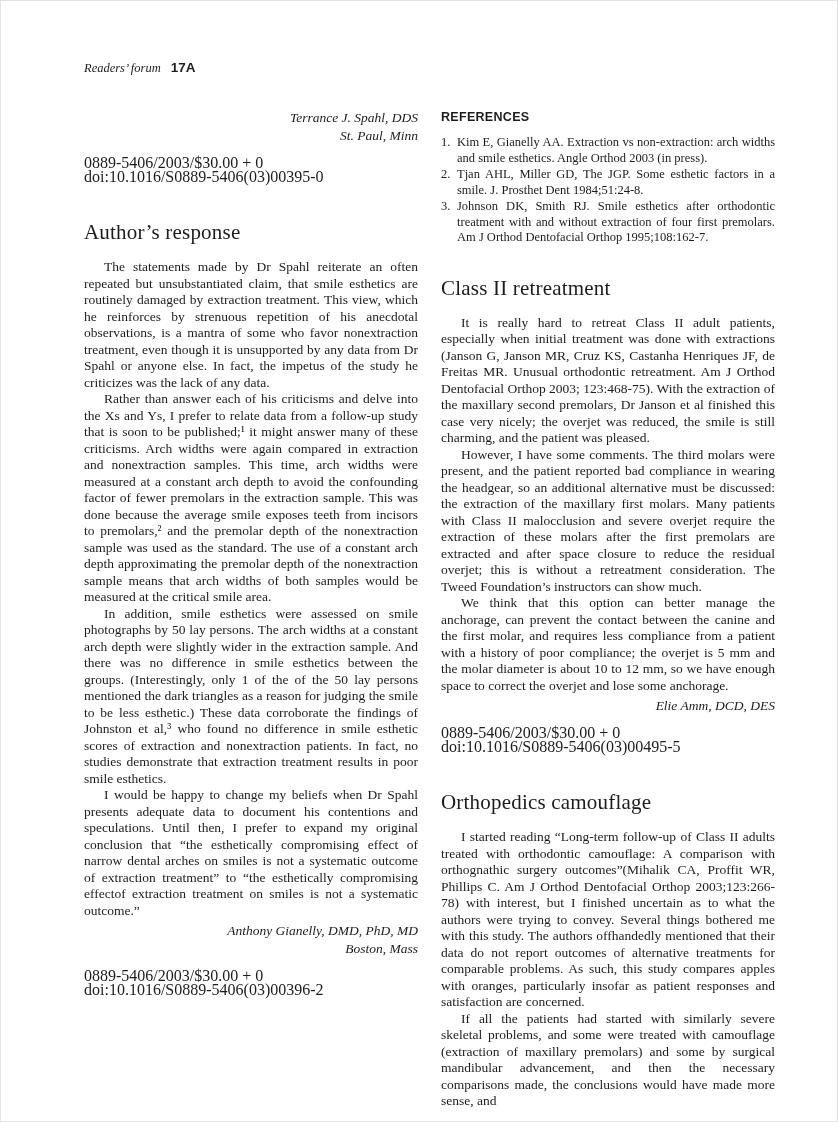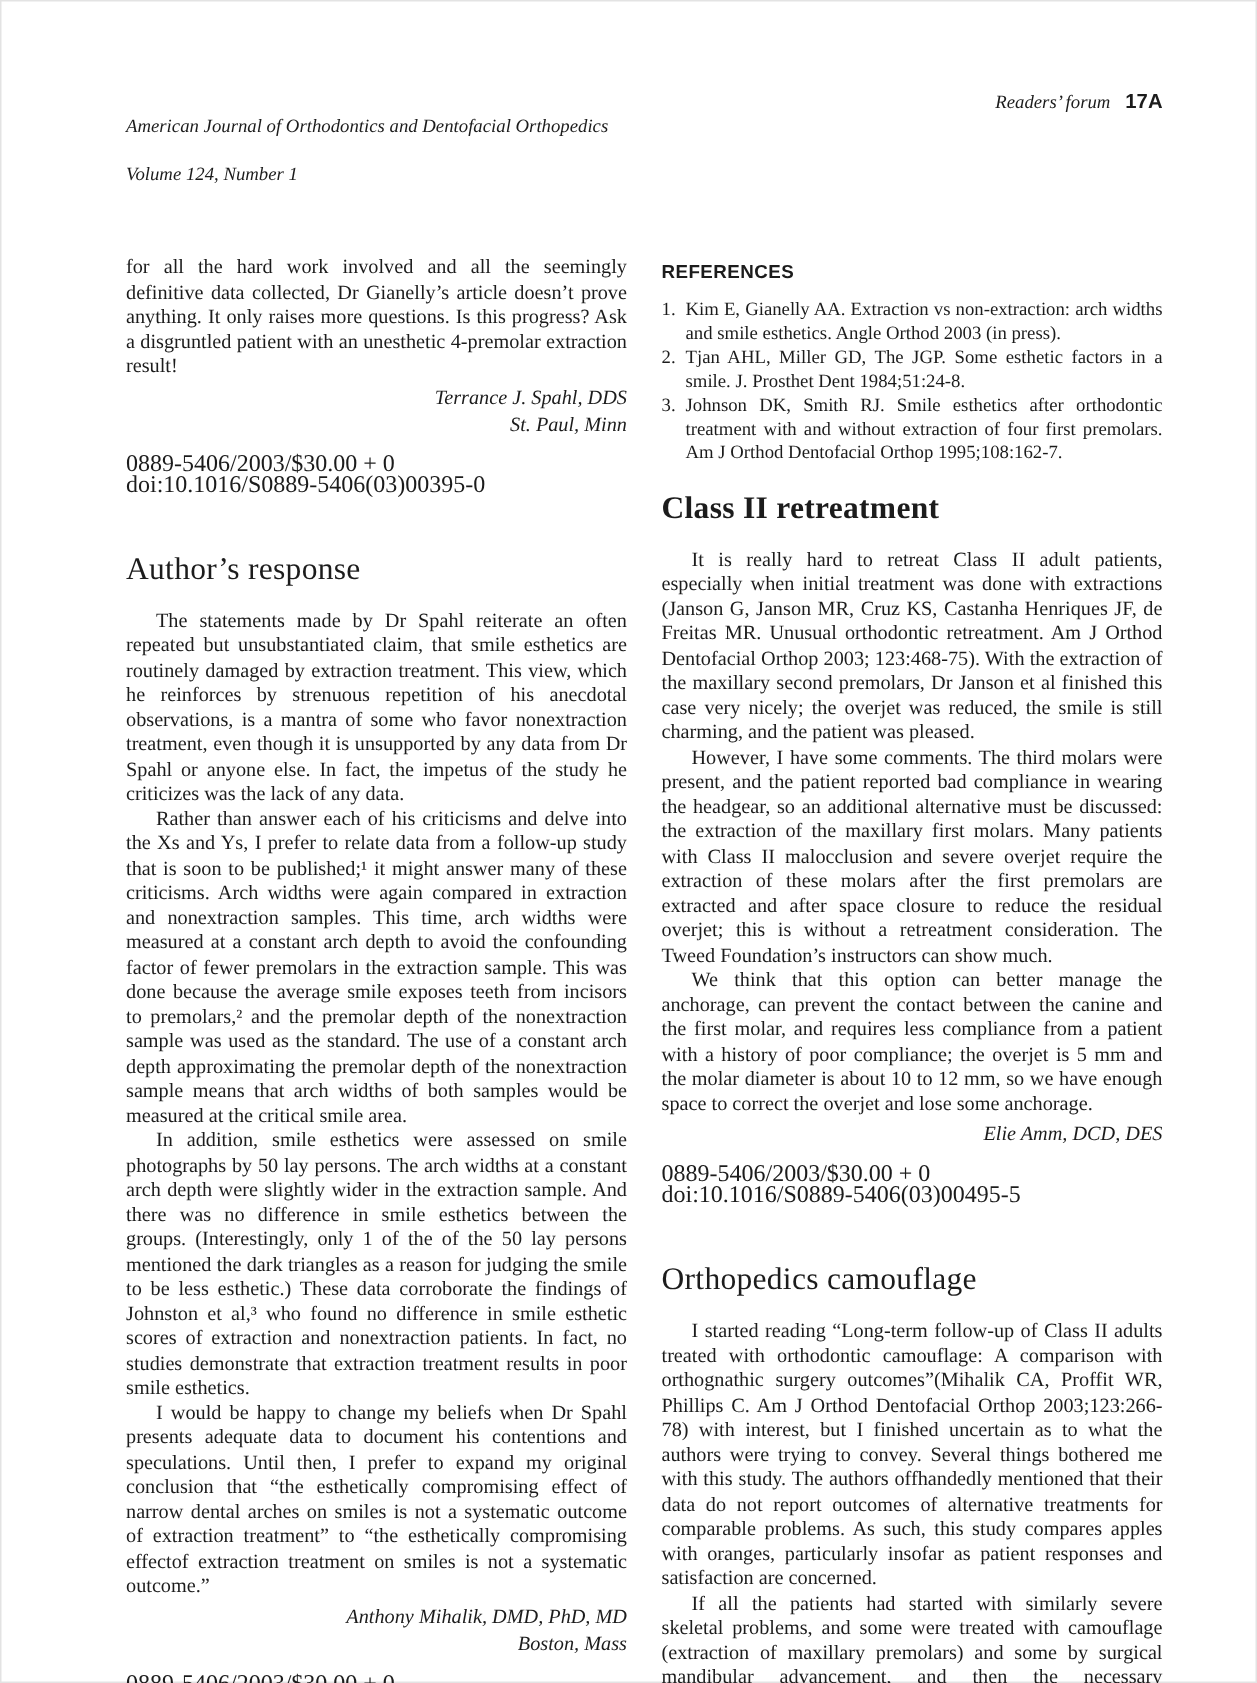--- a/index.html
+++ b/index.html
@@ -74,21 +74,21 @@
     font-size: 16px;
     line-height: 14px;
   }
   .section-heading {
     font-weight: normal;
     font-size: 21px;
     line-height: 24px;
     margin: 36px 0 15px 0;
     letter-spacing: 0.2px;
   }
-  .section-heading.first-right { margin-top: 16px; font-weight: bold; }
+  .section-heading.first-right { margin-top: 30px; }
   
   .refs-heading {
     font-family: "Liberation Sans", sans-serif;
     font-weight: bold;
     font-size: 12.5px;
     line-height: 15px;
     margin: 4px 0 10px 0;
     letter-spacing: 0.3px;
   }
   .ref-list { margin: 0; padding: 0; list-style: none; }
@@ -101,51 +101,46 @@
   .ref-num { flex: 0 0 16px; }
   .ref-text { text-align: justify; }
   .sig-gap { height: 2px; }
 </style>
 </head>
 <body>
 
 <div class="page">
 
   <div class="running-head">
-    <div class="left-block">
-      <div>American Journal of Orthodontics and Dentofacial Orthopedics</div>
-      <div>Volume 124, Number 1</div>
-    </div>
     <div class="right-block">
       <span>Readers’ forum</span>
       <span class="page-num">17A</span>
     </div>
   </div>
 
   <div class="columns">
 
     <div class="col">
 
-      <p class="para no-indent">for all the hard work involved and all the seemingly definitive data collected, Dr Gianelly’s article doesn’t prove anything. It only raises more questions. Is this progress? Ask a disgruntled patient with an unesthetic 4-premolar extraction result!</p>
       <div class="sig-gap"></div>
       <div class="signature">Terrance J. Spahl, DDS</div>
       <div class="signature">St. Paul, Minn</div>
       <div class="footnote">
         <div>0889-5406/2003/$30.00 + 0</div>
         <div>doi:10.1016/S0889-5406(03)00395-0</div>
       </div>
 
       <h2 class="section-heading">Author’s response</h2>
 
       <p class="para">The statements made by Dr Spahl reiterate an often repeated but unsubstantiated claim, that smile esthetics are routinely damaged by extraction treatment. This view, which he reinforces by strenuous repetition of his anecdotal observations, is a mantra of some who favor nonextraction treatment, even though it is unsupported by any data from Dr Spahl or anyone else. In fact, the impetus of the study he criticizes was the lack of any data.</p>
       <p class="para">Rather than answer each of his criticisms and delve into the Xs and Ys, I prefer to relate data from a follow-up study that is soon to be published;¹ it might answer many of these criticisms. Arch widths were again compared in extraction and nonextraction samples. This time, arch widths were measured at a constant arch depth to avoid the confounding factor of fewer premolars in the extraction sample. This was done because the average smile exposes teeth from incisors to premolars,² and the premolar depth of the nonextraction sample was used as the standard. The use of a constant arch depth approximating the premolar depth of the nonextraction sample means that arch widths of both samples would be measured at the critical smile area.</p>
       <p class="para">In addition, smile esthetics were assessed on smile photographs by 50 lay persons. The arch widths at a constant arch depth were slightly wider in the extraction sample. And there was no difference in smile esthetics between the groups. (Interestingly, only 1 of the of the 50 lay persons mentioned the dark triangles as a reason for judging the smile to be less esthetic.) These data corroborate the findings of Johnston et al,³ who found no difference in smile esthetic scores of extraction and nonextraction patients. In fact, no studies demonstrate that extraction treatment results in poor smile esthetics.</p>
       <p class="para">I would be happy to change my beliefs when Dr Spahl presents adequate data to document his contentions and speculations. Until then, I prefer to expand my original conclusion that “the esthetically compromising effect of narrow dental arches on smiles is not a systematic outcome of extraction treatment” to “the esthetically compromising effectof extraction treatment on smiles is not a systematic outcome.”</p>
       <div class="sig-gap"></div>
-      <div class="signature">Anthony Mihalik, DMD, PhD, MD</div>
+      <div class="signature">Anthony Gianelly, DMD, PhD, MD</div>
       <div class="signature">Boston, Mass</div>
       <div class="footnote">
         <div>0889-5406/2003/$30.00 + 0</div>
         <div>doi:10.1016/S0889-5406(03)00396-2</div>
       </div>
 
     </div>
 
     <div class="col">
 

